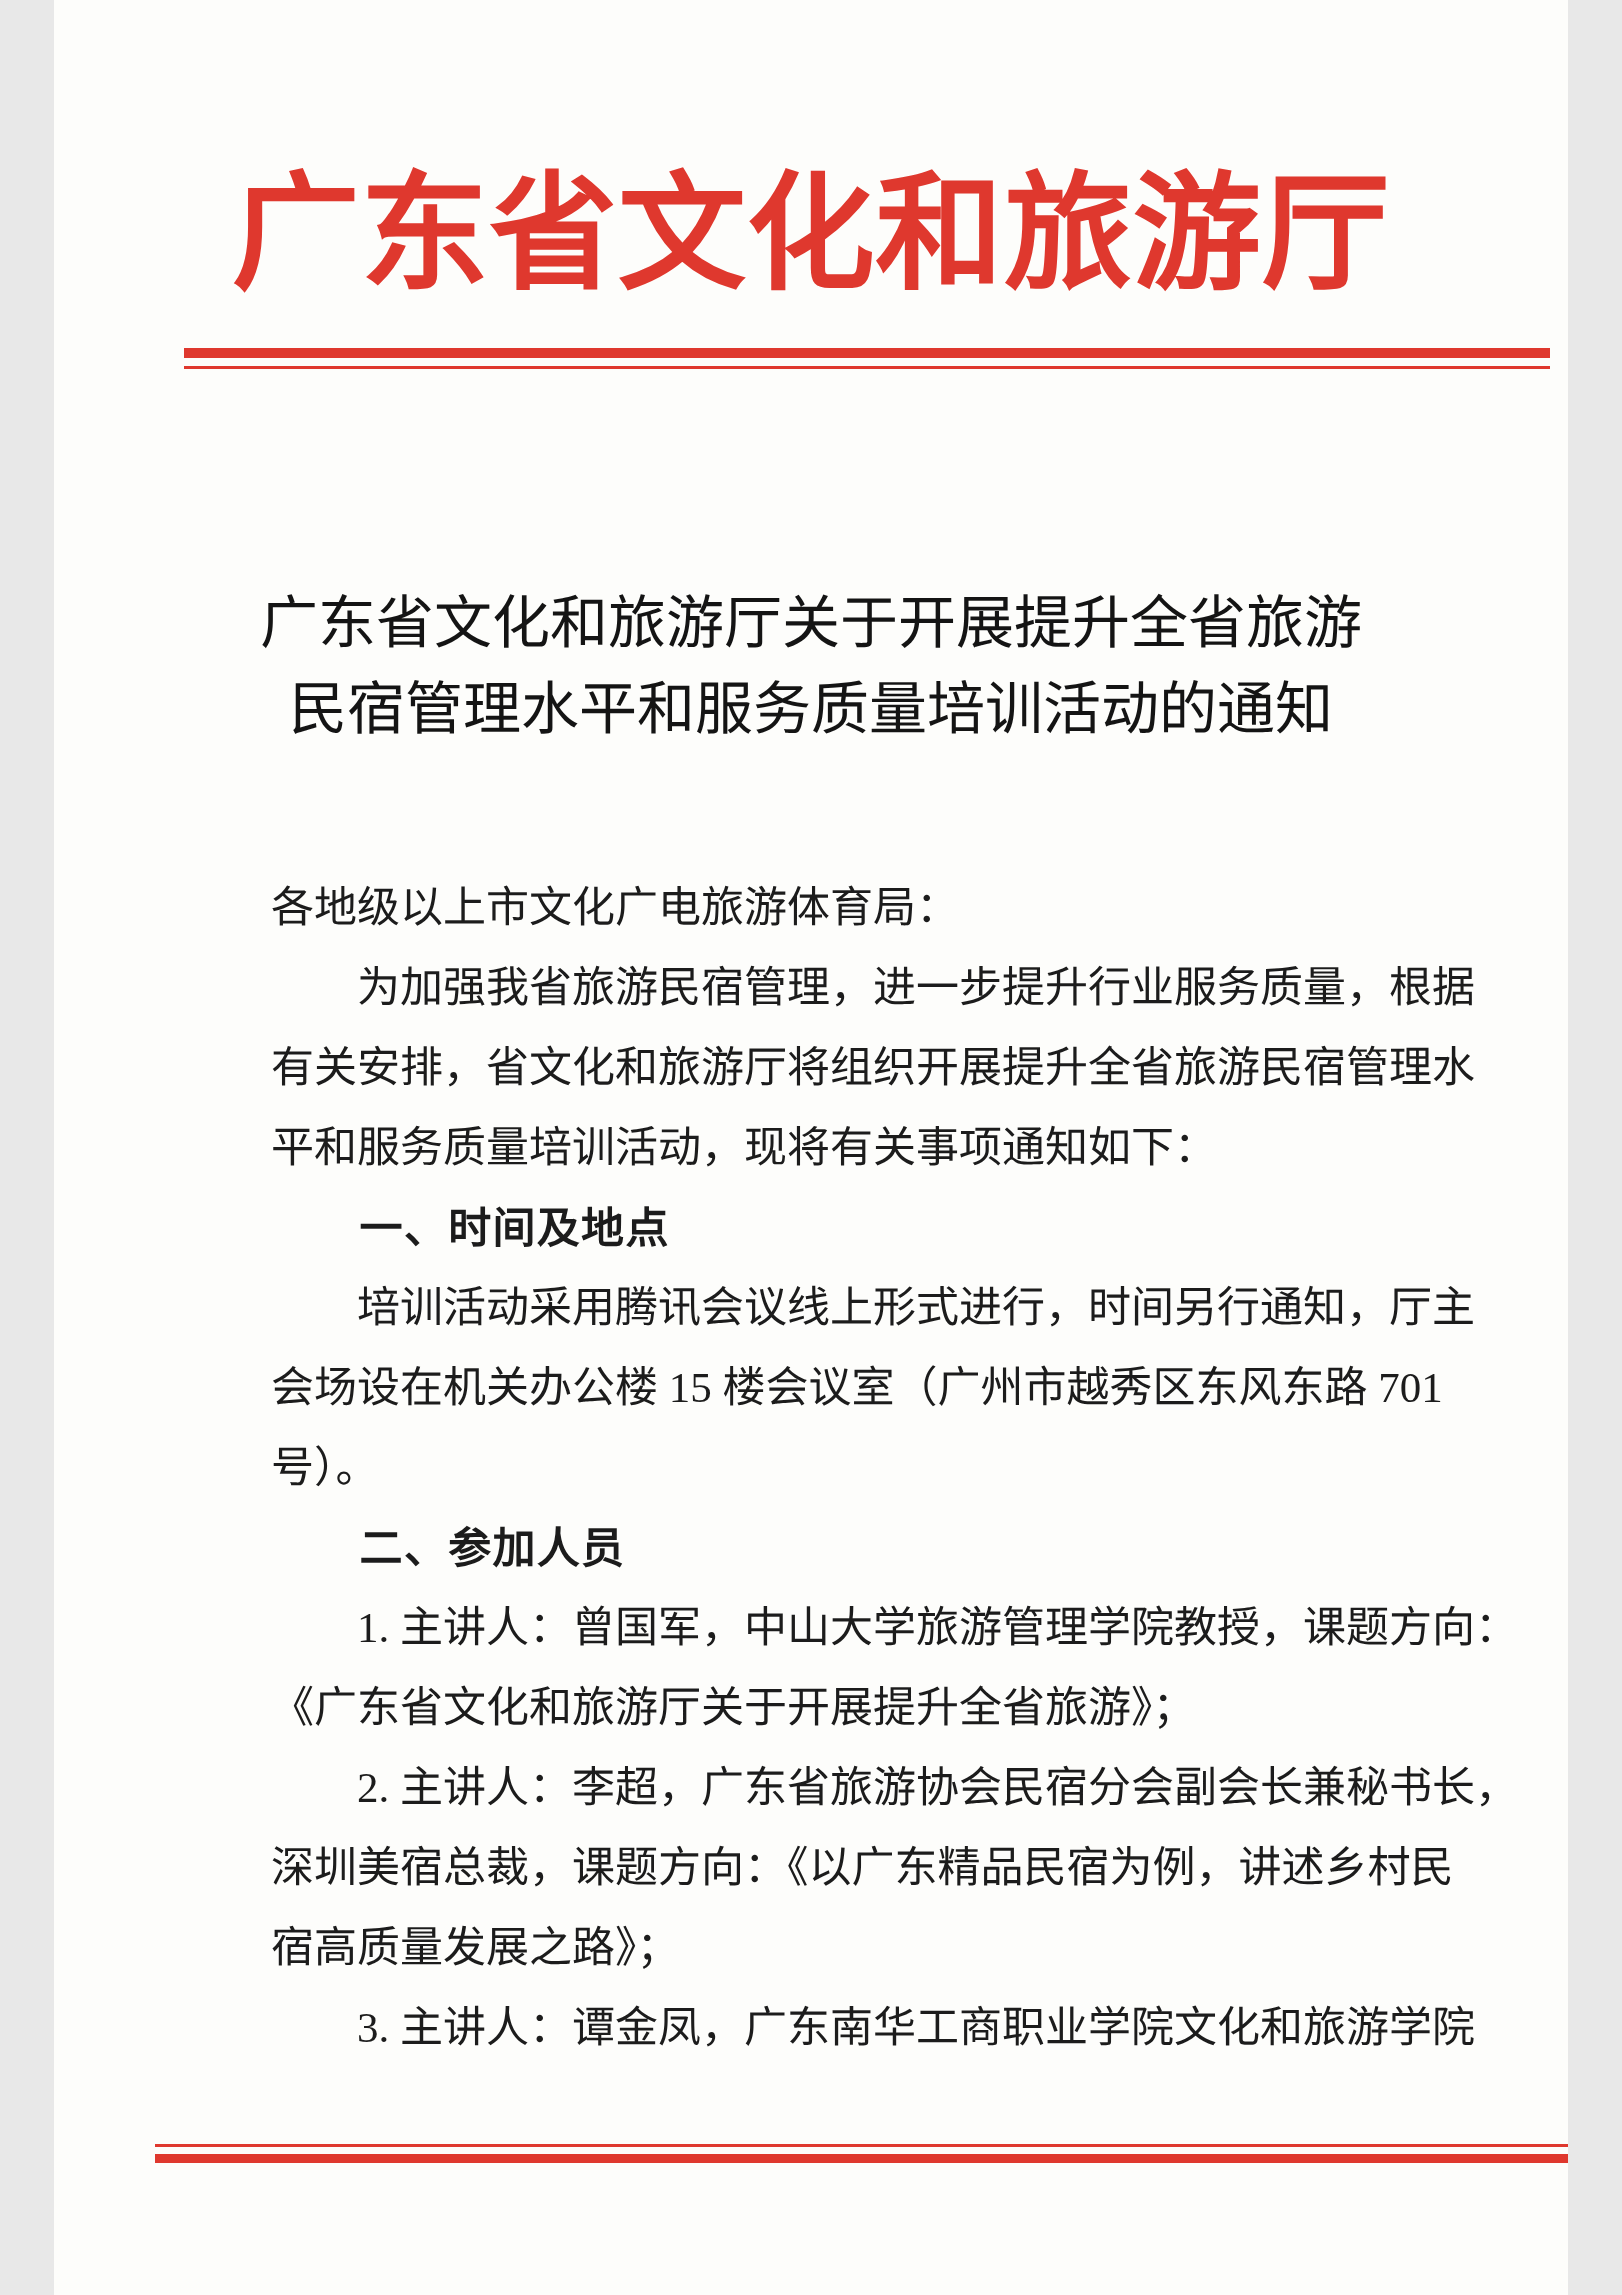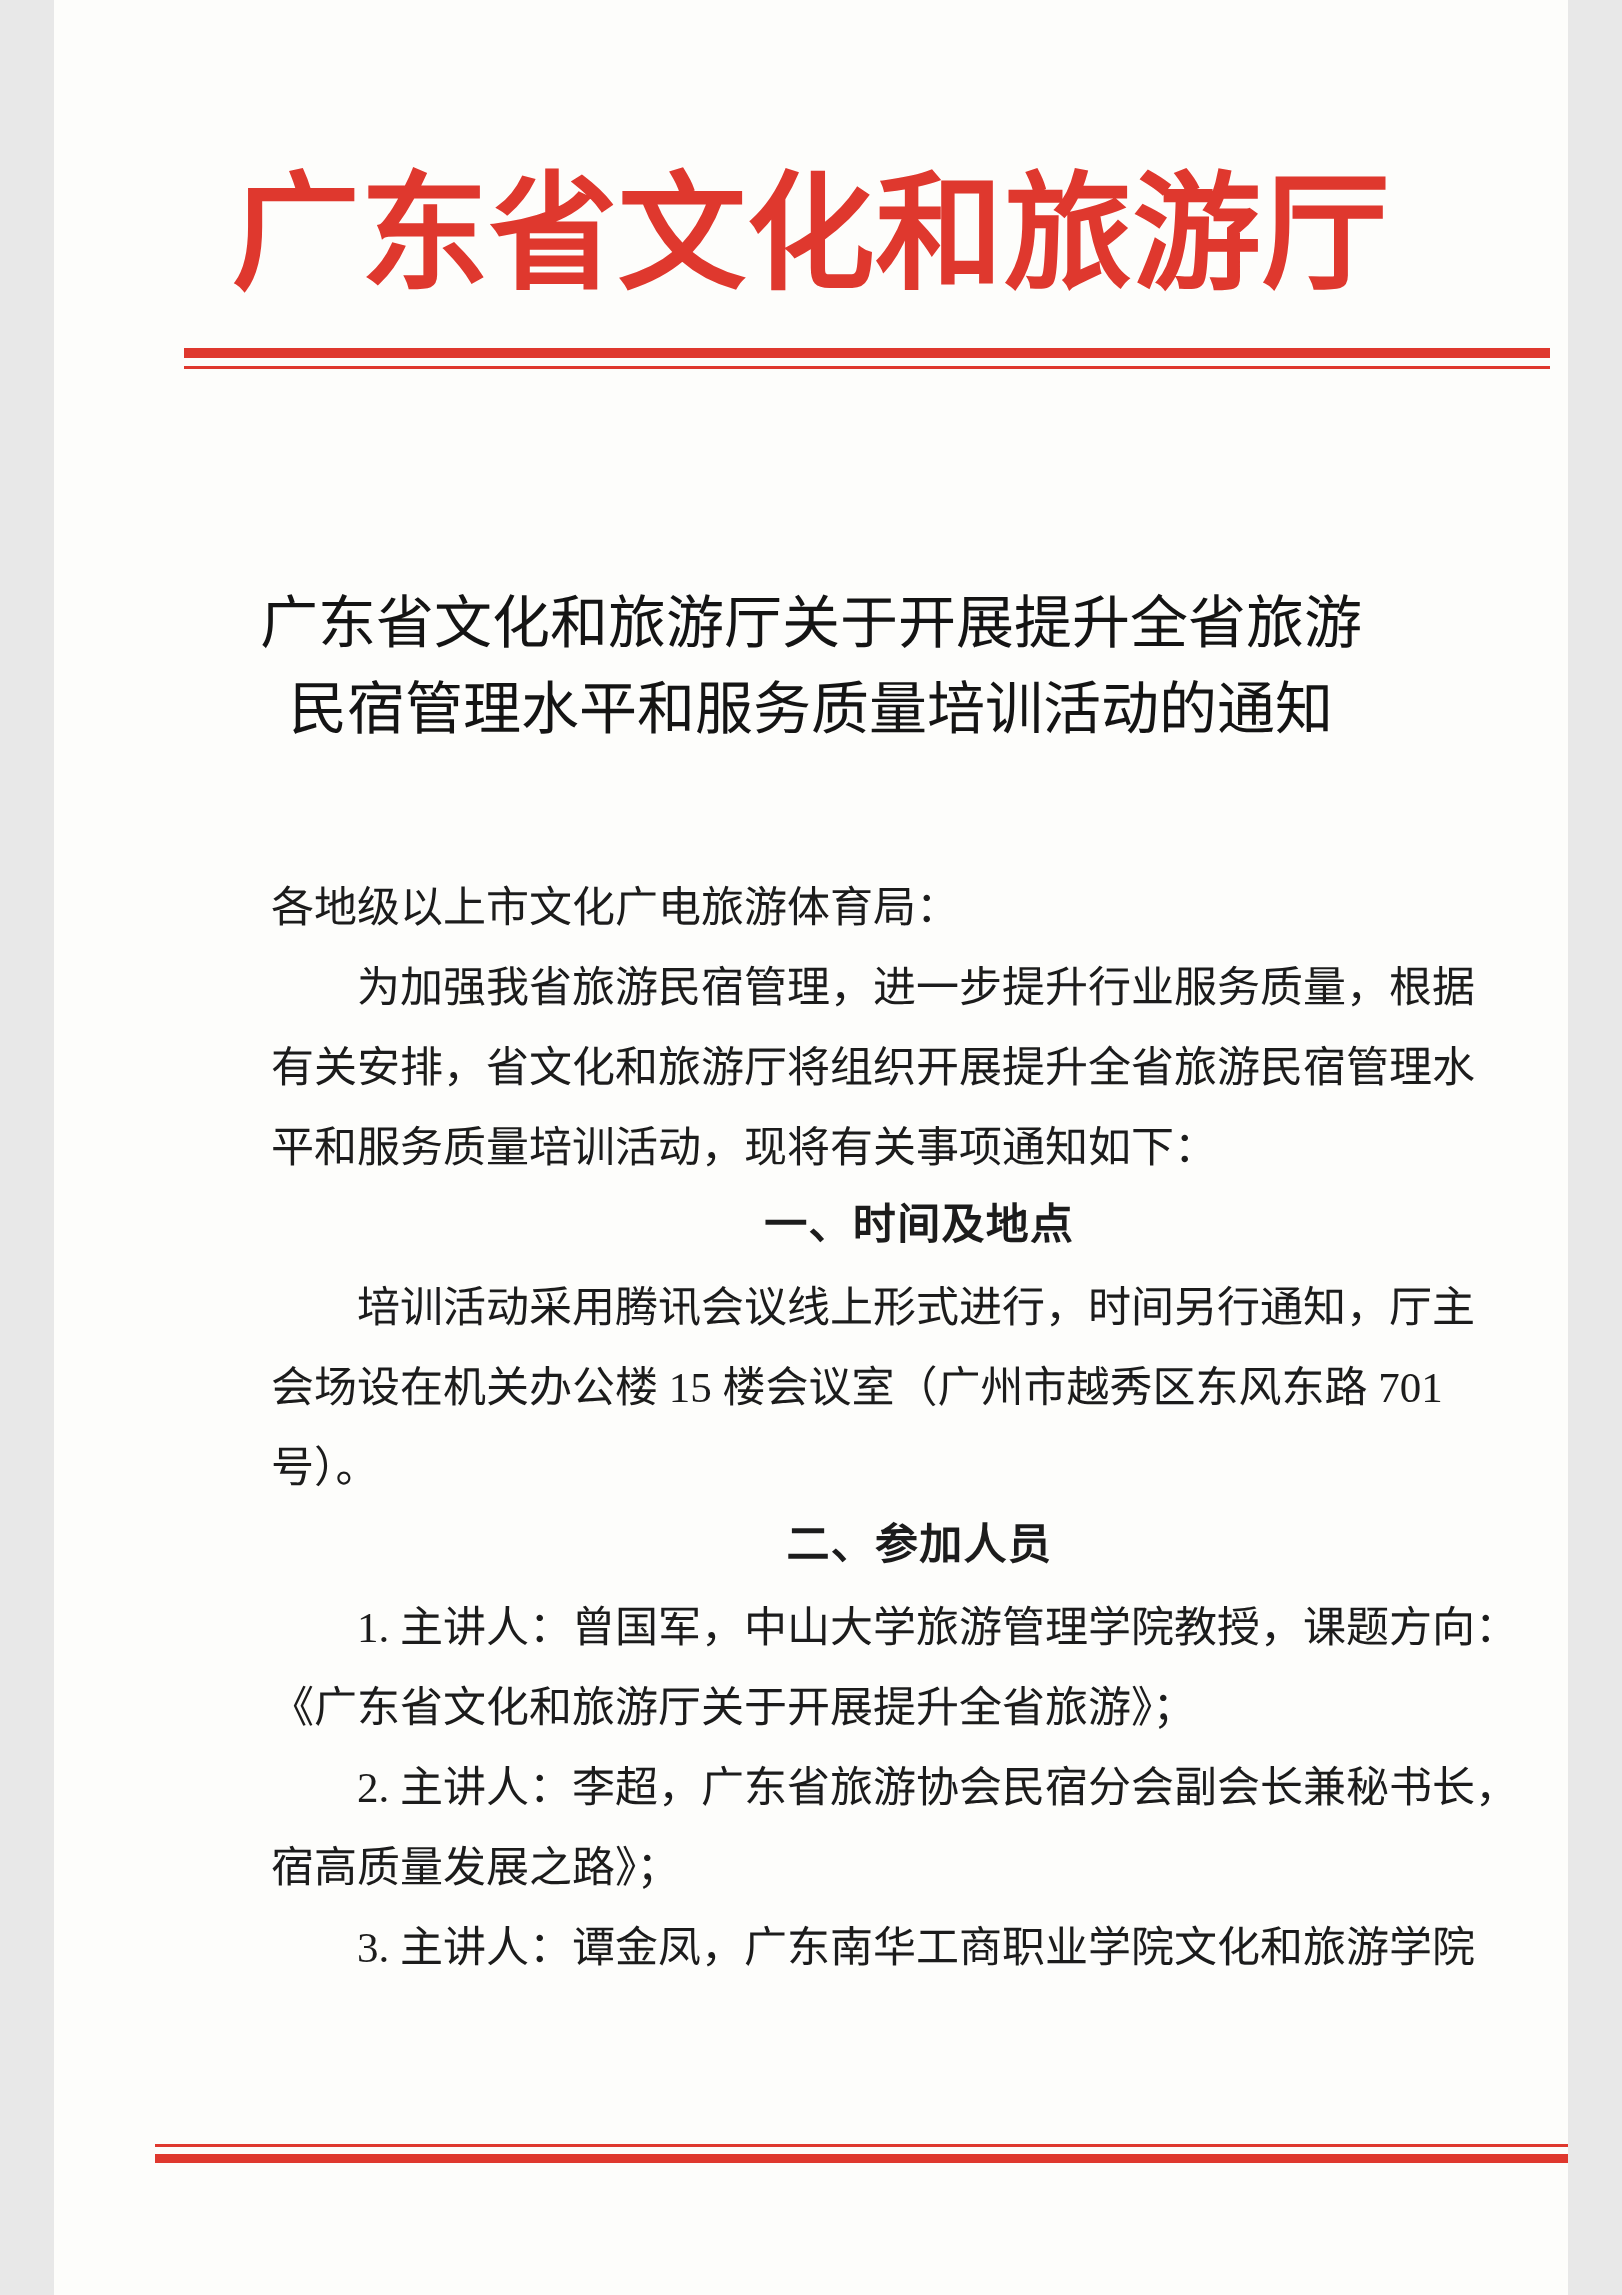--- a/index.html
+++ b/index.html
@@ -68,23 +68,22 @@
     line-height:80px;
     font-family:"Liberation Serif","DejaVu Serif",serif;
   }
   .line{
     display:block;
     white-space:nowrap;
     height:80px;
   }
   .line.heading{
     font-weight:700;
-    font-family:Liberation Mono, monospace;
+    font-family:Liberation Sans, sans-serif;
     letter-spacing:1.3px;
-    text-align:center;
   }
 </style>
 </head>
 <body>
 
 <div class="page">
 
   <div class="letterhead">广东省文化和旅游厅</div>
 
   <div class="rule rule-head-thick"></div>
@@ -101,20 +100,21 @@
     <div class="line">有关安排，省文化和旅游厅将组织开展提升全省旅游民宿管理水</div>
     <div class="line">平和服务质量培训活动，现将有关事项通知如下：</div>
     <div class="line heading">　　一、时间及地点</div>
     <div class="line">　　培训活动采用腾讯会议线上形式进行，时间另行通知，厅主</div>
     <div class="line">会场设在机关办公楼 15 楼会议室（广州市越秀区东风东路 701</div>
     <div class="line">号）。</div>
     <div class="line heading">　　二、参加人员</div>
     <div class="line">　　1. 主讲人：曾国军，中山大学旅游管理学院教授，课题方向：</div>
     <div class="line">《广东省文化和旅游厅关于开展提升全省旅游》；</div>
     <div class="line">　　2. 主讲人：李超，广东省旅游协会民宿分会副会长兼秘书长，</div>
+    <div class="line">深圳美宿总裁，课题方向：《以广东精品民宿为例，讲述乡村民</div>
     <div class="line">宿高质量发展之路》；</div>
     <div class="line">　　3. 主讲人：谭金凤，广东南华工商职业学院文化和旅游学院</div>
   </div>
 
   <div class="rule rule-foot-thin"></div>
   <div class="rule rule-foot-thick"></div>
 
 </div>
 
 

